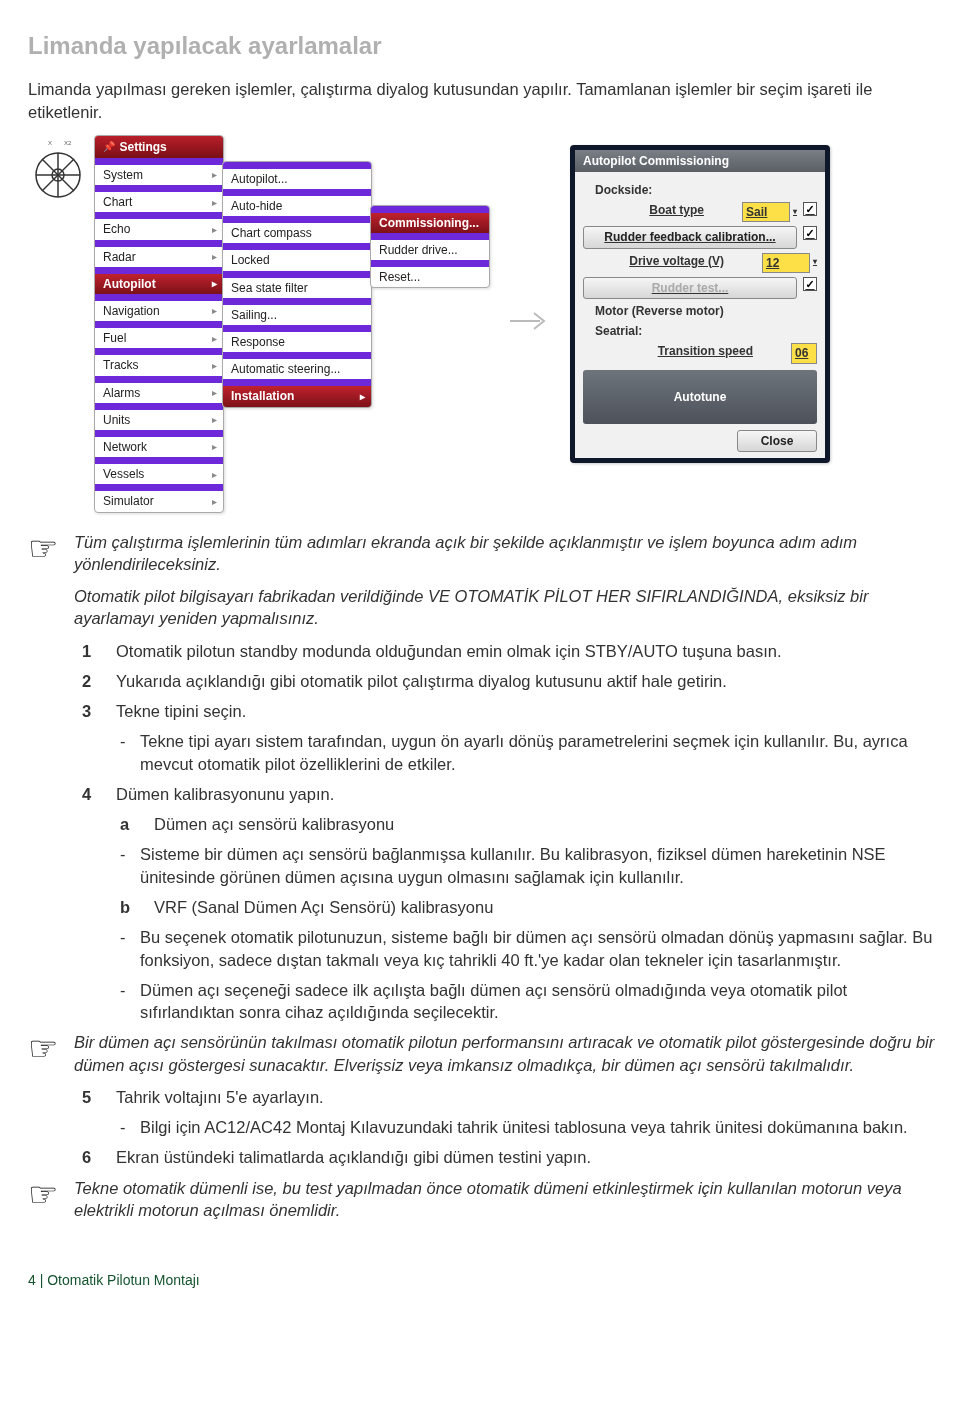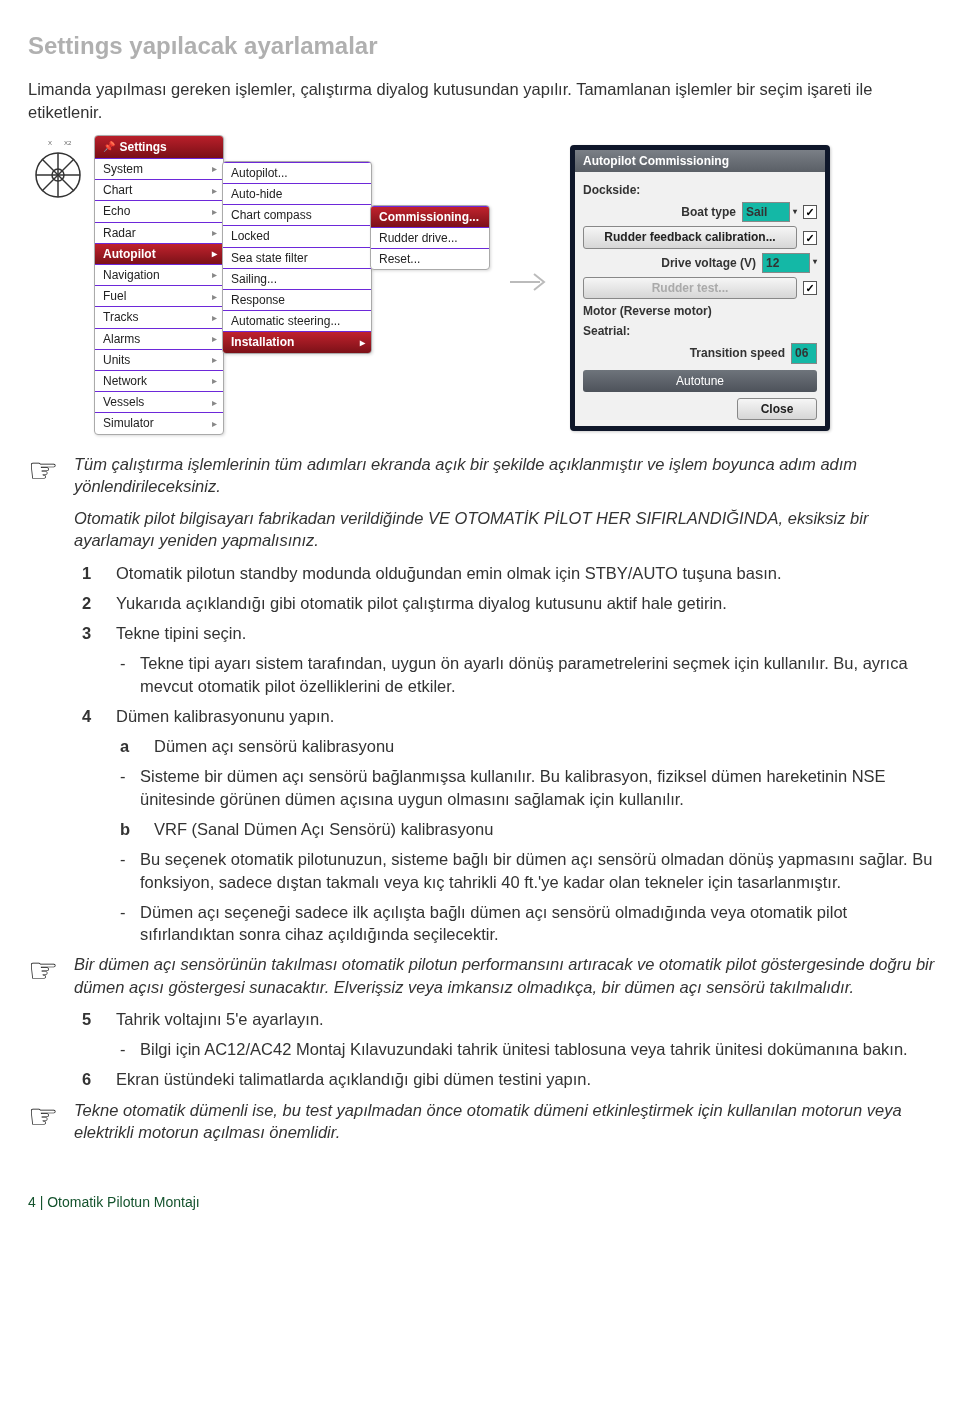--- a/index.html
+++ b/index.html
@@ -49,21 +49,21 @@
     padding: 3px 8px;
     display: flex;
     align-items: center;
     gap: 4px;
   }
   .menu-item {
     display: flex;
     align-items: center;
     justify-content: space-between;
     padding: 2px 6px 2px 8px;
-    border-top: 1px solid #6d28d9;
+    border-top: 7px solid #6d28d9;
     white-space: nowrap;
     color: #222;
   }
   .menu-item.selected { background: linear-gradient(#c0222d,#7c1118); color:#fff; font-weight:bold; }
   .menu-item .caret { font-size: 10px; color: #888; }
   .menu-item.selected .caret { color:#fff; }
   .menu1 { width: 130px; }
   .menu2 { width: 150px; margin-left: -2px; margin-top: 26px; }
   .menu3 { width: 120px; margin-left: -2px; margin-top: 70px; text-align: center; }
   .arrow-box {
@@ -81,49 +81,50 @@
     box-shadow: 1px 1px 3px rgba(0,0,0,.2);
     margin-top: 10px;
   }
   .dialog-header {
     background: linear-gradient(#7a7f86,#5a5f66);
     color: #fff;
     font-weight: bold;
     padding: 3px 8px;
   }
   .dialog-body { padding: 6px 8px; }
-  .dialog-row { display:flex; align-items:center; justify-content:flex-end; gap:6px; margin:4px 0; font-weight:bold; }
-  .dialog-label-left { display:flex; font-weight:bold; margin:4px 0; }
+  .dialog-row { display:flex; align-items:flex-start; justify-content:flex-end; gap:6px; margin:4px 0; font-weight:bold;text-decoration:underline; }
+  .dialog-label-left { display:flex; font-weight:bold; margin:4px 12px; }
   .dlg-btn {
     background: linear-gradient(#f6f6f6,#d6d6d6);
     border:1px solid #888;
     border-radius: 3px;
     padding: 2px 8px;
     font-size: 12px;
     font-weight: bold;
     color:#222;
     flex: 1;
     text-align: center;
   }
   .dlg-btn.disabled { color:#aaa; }
   .dlg-input {
     border:1px solid #888;
-    background:#14b8a6;
+    background:#fde047;
     width: 36px;
     padding: 1px 3px;
     font-size: 12px;
+    margin-left: 32px;
   }
   .dlg-checkbox {
     width:14px; height:14px; border:1px solid #555; background:#fff;
   }
   .dlg-checkbox.checked::after { content:"✓"; font-size:11px; color:#000; display:block; text-align:center; line-height:12px; }
   .pill-dark {
     background: linear-gradient(#6e747b,#4d525a);
-    color:#fff; font-weight:normal; text-align:center;
-    border-radius:3px; padding:3px 0; margin:6px 0;
+    color:#fff; font-weight:bold; text-align:center;
+    border-radius:3px; padding:19px 0; margin:6px 0;
   }
   .dlg-close { display:flex; justify-content:flex-end; margin-top:4px; }
   .dlg-close .dlg-btn { flex: 0 0 80px; }
   .boxed-field {
     display:inline-flex; align-items:center; gap:3px;
   }
   .hand {
     width: 40px;
     flex-shrink: 0;
     font-size: 34px;
@@ -144,21 +145,21 @@
   .footer {
     margin-top: 40px;
     font-size: 14px;
     color: #14532d;
   }
   .pin { font-size:10px; color:#b91f2a; }
 </style>
 </head>
 <body>
 
-<h2 class="page-title">Settings yapılacak ayarlamalar</h2>
+<h2 class="page-title">Limanda yapılacak ayarlamalar</h2>
 
 <p>Limanda yapılması gereken işlemler, çalıştırma diyalog kutusundan yapılır. Tamamlanan işlemler bir seçim işareti ile etiketlenir.</p>
 
 <div class="figure-area">
   <div class="wheel">
     <svg viewBox="0 0 60 70" width="60" height="70">
       <g stroke="#333" stroke-width="1.5" fill="none">
         <circle cx="30" cy="40" r="22"></circle>
         <circle cx="30" cy="40" r="6"></circle>
         <line x1="30" y1="18" x2="30" y2="62"></line>

